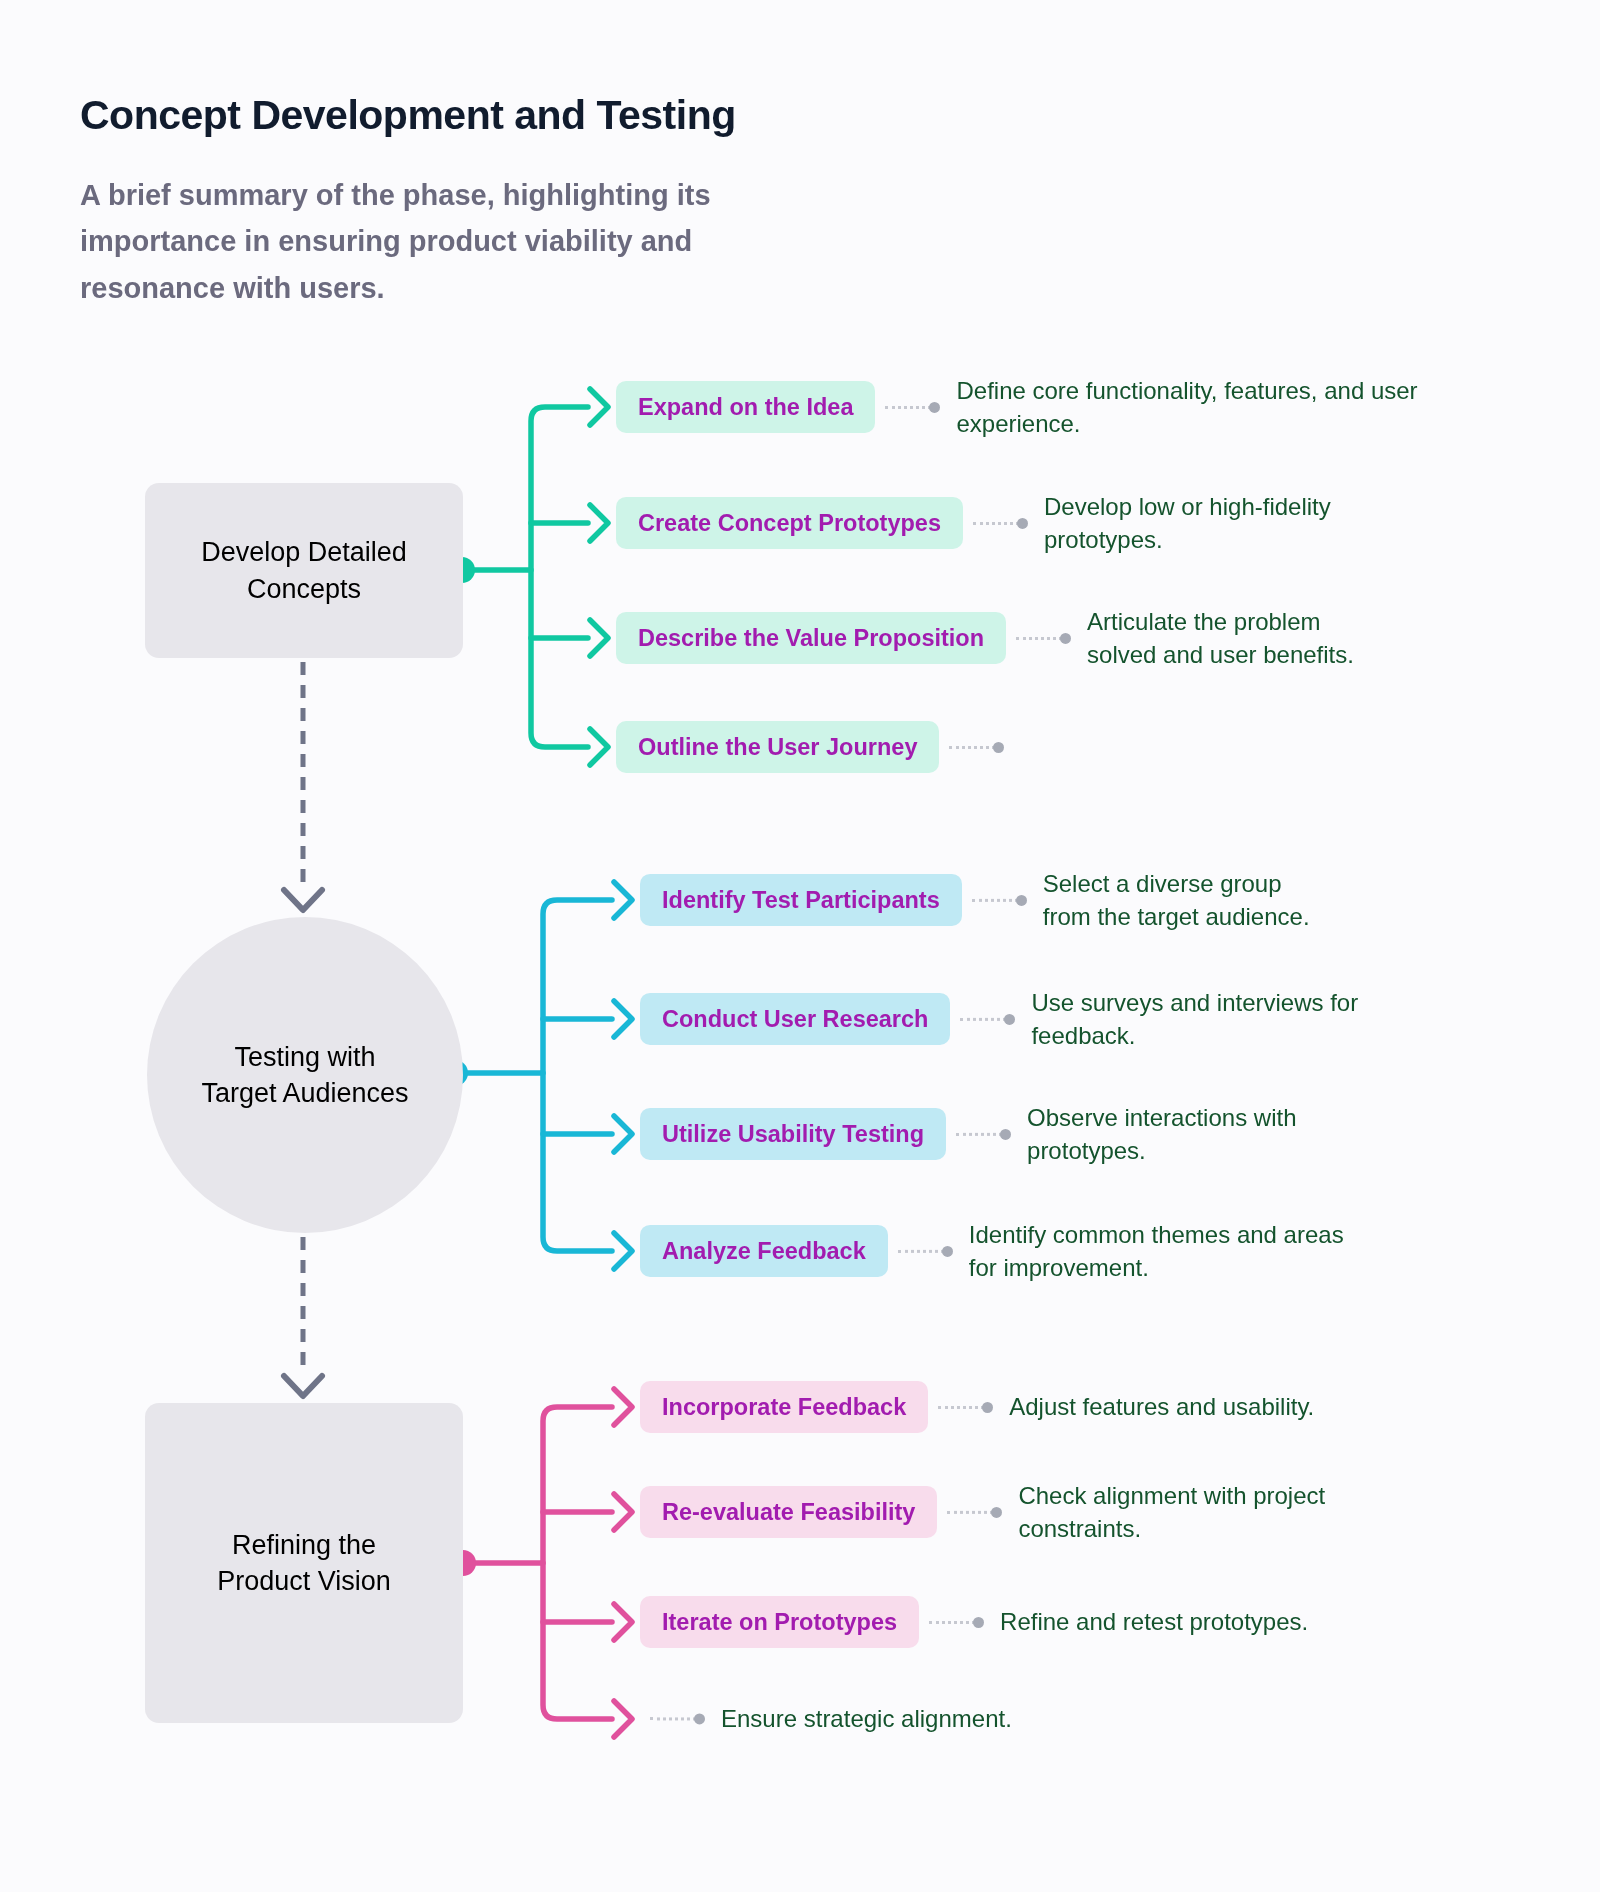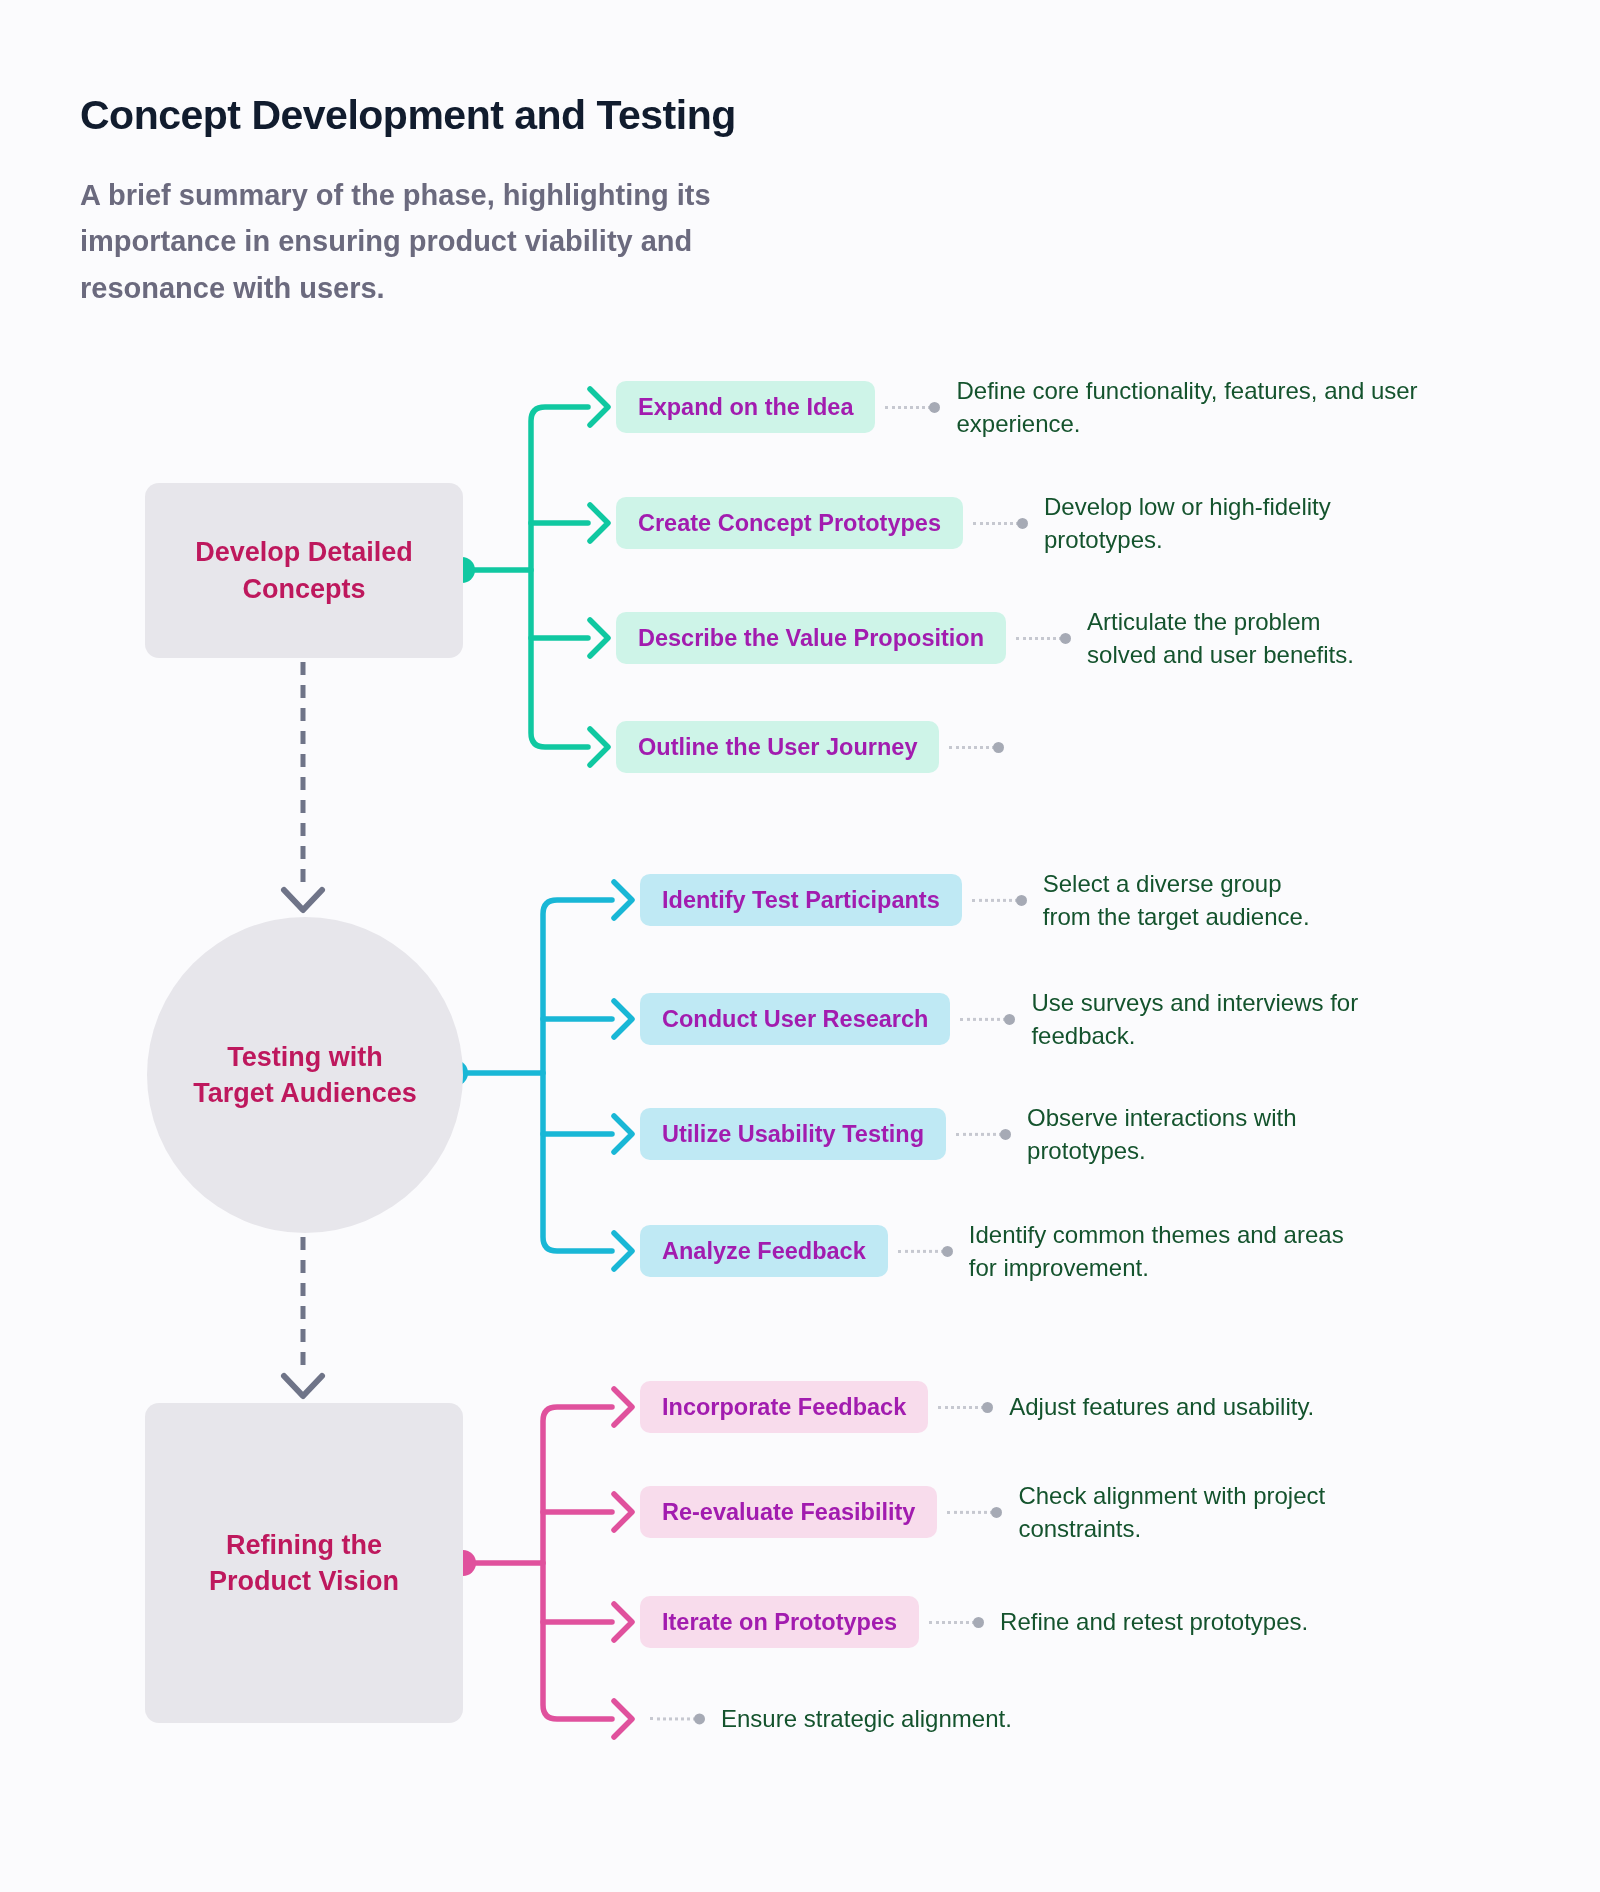--- a/index.html
+++ b/index.html
@@ -22,22 +22,22 @@
     position:absolute;left:80px;top:172px;
     font-size:29px;font-weight:600;color:#6b6a7e;
     line-height:1.6;white-space:pre-line;
   }
 
   .node{
     position:absolute;
     background:#e7e6eb;
     display:flex;align-items:center;justify-content:center;
     text-align:center;
-    color:#be185d;
-    font-weight:700;font-size:27px;line-height:1.35;
+    color:#000000;
+    font-weight:400;font-size:27px;line-height:1.35;
     white-space:pre-line;
   }
   .node.rect{border-radius:14px;}
   .node.circle{border-radius:50%;}
   #node-1{left:145px;top:483px;width:318px;height:175px;}
   #node-2{left:147px;top:917px;width:316px;height:316px;}
   #node-3{left:145px;top:1403px;width:318px;height:320px;justify-content:center;}
 
   svg.connectors{position:absolute;left:0;top:0;}
 

